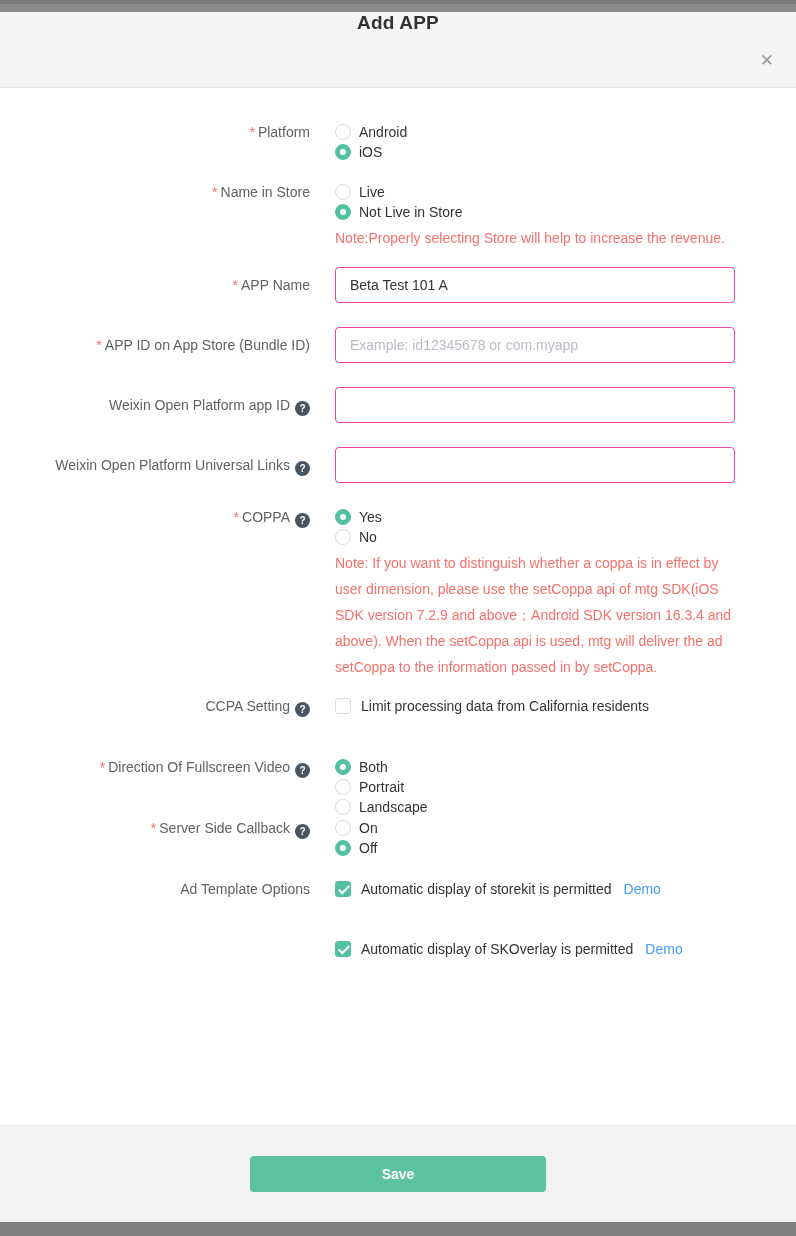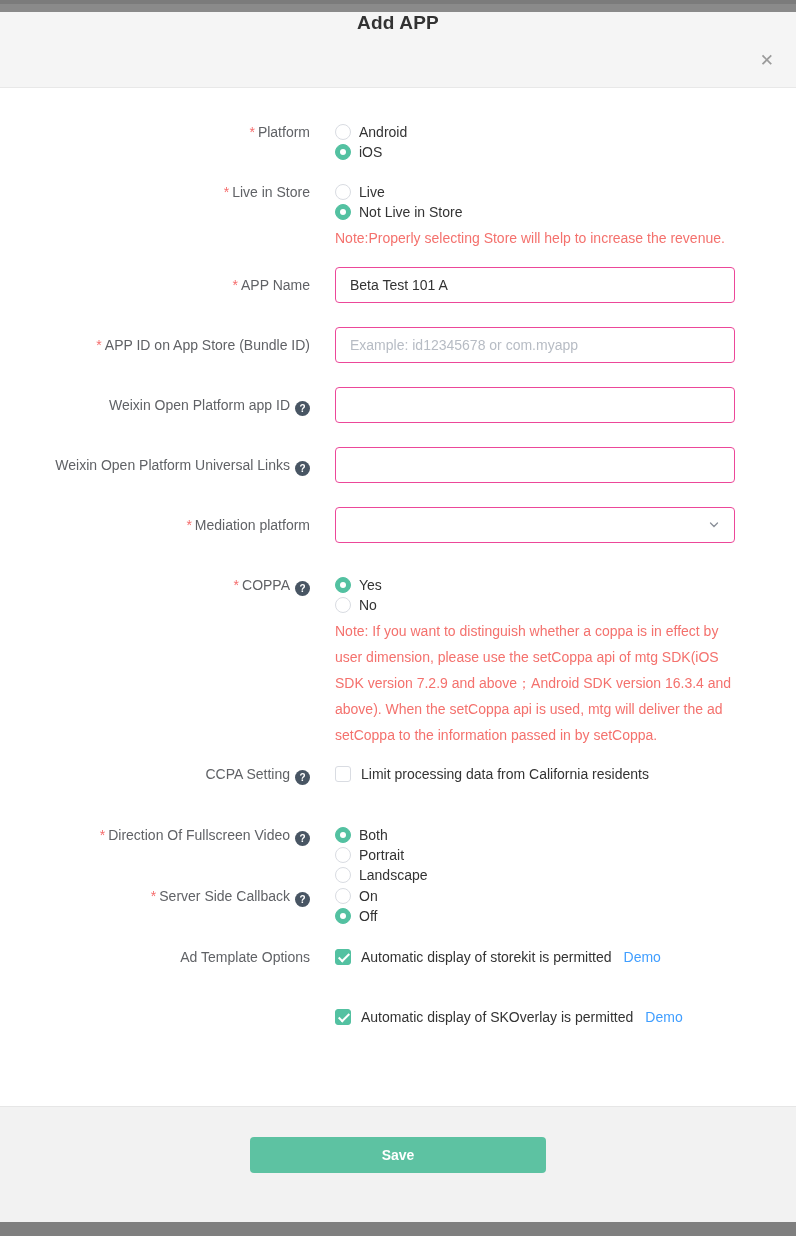--- a/index.html
+++ b/index.html
@@ -95,21 +95,21 @@
   }
   .text-input::placeholder { color: #b7bcc4; opacity: 1; }
   .select-box {
     display: flex; align-items: center; justify-content: flex-end;
     cursor: pointer;
   }
 
   .note { font-size: 14px; color: #f4716d; line-height: 26px; margin-top: 23px; width: 400px; }
 
   .modal-footer {
-    height: 116px; background: #f2f2f2; border-top: 1px solid #e6e6e6;
+    height: 97px; background: #f2f2f2; border-top: 1px solid #e6e6e6;
     display: flex; justify-content: center; align-items: flex-start;
   }
   .save-btn {
     margin-top: 30px; width: 296px; height: 36px;
     background: #5dc2a2; border: none; border-radius: 4px;
     color: #fff; font-size: 14px; font-weight: 600; cursor: pointer;
     font-family: "Liberation Sans", "DejaVu Sans", sans-serif;
   }
 </style>
 </head>
@@ -135,21 +135,21 @@
           </span>
         <span class="radio checked">
             <span class="dot"></span>
             <span class="opt-label">iOS</span>
           </span>
       </div>
     </div>
   </div>
 
   <div class="form-row mb16">
-    <div class="row-label"><span class="req">*</span><span>Live in Store</span></div>
+    <div class="row-label"><span class="req">*</span><span>Name in Store</span></div>
     <div class="row-control">
       <div class="radio-group">
         <span class="radio">
             <span class="dot"></span>
             <span class="opt-label">Live</span>
           </span>
         <span class="radio checked">
             <span class="dot"></span>
             <span class="opt-label">Not Live in Store</span>
           </span>
@@ -179,31 +179,20 @@
     </div>
   </div>
 
   <div class="form-row tall mb24">
     <div class="row-label"><span>Weixin Open Platform Universal Links</span><span class="help-icon">?</span></div>
     <div class="row-control">
       <input class="text-input" type="text" value="" style="">
     </div>
   </div>
 
-  <div class="form-row tall mb32">
-    <div class="row-label"><span class="req">*</span><span>Mediation platform</span></div>
-    <div class="row-control">
-      <div class="select-box">
-        <span></span>
-        <svg width="12" height="12" viewBox="0 0 12 12">
-            <path d="M2.5 4 L6 7.5 L9.5 4" stroke="#8a8f99" fill="none" stroke-width="1.3" stroke-linecap="round"></path>
-          </svg>
-      </div>
-    </div>
-  </div>
 
   <div class="form-row mb16">
     <div class="row-label"><span class="req">*</span><span>COPPA</span><span class="help-icon">?</span></div>
     <div class="row-control">
       <div class="radio-group">
         <span class="radio checked">
             <span class="dot"></span>
             <span class="opt-label">Yes</span>
           </span>
         <span class="radio">

